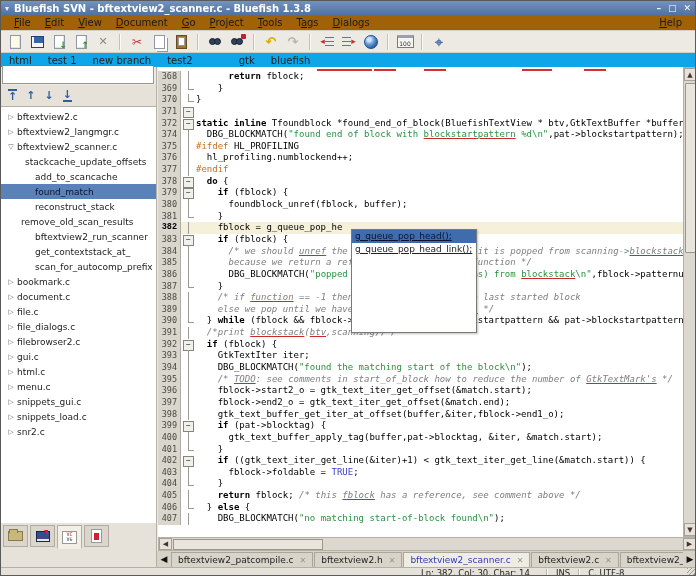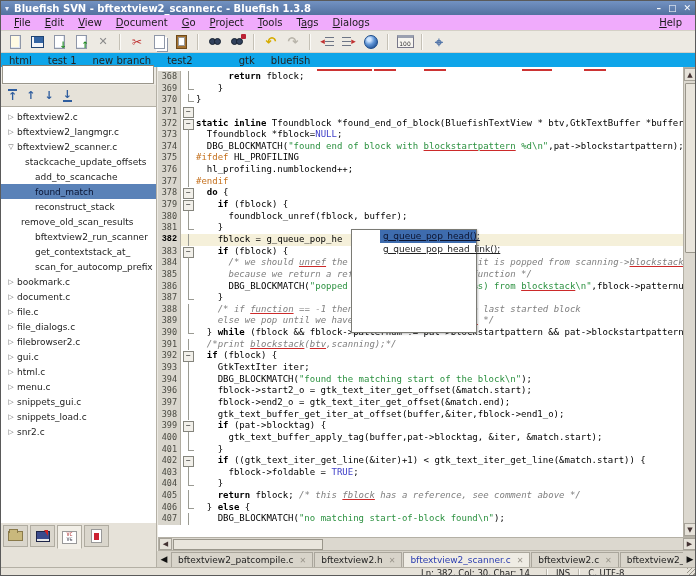--- a/index.html
+++ b/index.html
@@ -10,21 +10,21 @@
 
   
   .titlebar{position:absolute;left:0;top:0;width:100%;height:14px;
     background:linear-gradient(#7292c2,#53719f);display:flex;align-items:center;
     color:#fff;font-size:10px;font-weight:bold;padding:0 4px;}
   .winicon{font-size:8px;margin-right:5px;color:#e8eefb;}
   .wbtns{margin-left:auto;display:flex;gap:7px;font-size:9px;font-weight:bold;color:#fff;}
   .wbtns span{cursor:default;line-height:10px;}
 
   
-  .menubar{position:absolute;left:0;top:14px;width:100%;height:16px;background:#f0abfc;
+  .menubar{position:absolute;left:0;top:14px;width:100%;height:16px;background:#a16207;
     border-bottom:1px solid #d4d0c6;display:flex;align-items:center;font-size:10px;color:#1a1a1a;padding:0 6px;}
   .mitem{padding:1px 7px;}
   .mhelp{margin-left:auto;padding:1px 7px;}
 
   
   .toolbar{position:absolute;left:0;top:30px;width:100%;height:22px;background:#edeae3;
     border-bottom:1px solid #d4d0c6;display:flex;align-items:center;padding:0 3px;}
   .tbtn{width:22px;height:20px;display:inline-flex;align-items:center;justify-content:center;position:relative;}
   .tsep{width:2px;height:16px;border-left:1px solid #c5c1b6;border-right:1px solid #fbfaf7;margin:0 5px;}
   .doc{width:11px;height:14px;background:#fff;border:1px solid #8f97a8;box-shadow:inset -1px -1px 0 #dde4f0;}
@@ -107,21 +107,21 @@
   .tp{color:#c4701d;}
   .tc{color:#7f7f7f;font-style:italic;}
   .tn{color:#4040c8;}
   .tr{text-decoration:underline;text-decoration-color:#cc2a2a;}
   .sliver{position:absolute;top:2px;height:2px;background:#cc3333;}
 
   
   .popup{position:absolute;left:193px;top:162px;width:126px;height:104px;background:#fff;
     border:1px solid #7a7a74;box-shadow:1px 1px 2px rgba(0,0,0,.25);font-size:9px;
     font-family:"DejaVu Sans",sans-serif;z-index:5;}
-  .pitem{height:13px;line-height:13px;padding:0 3px;color:#222;text-decoration:underline;white-space:nowrap;margin-left:28px;}
+  .pitem{height:13px;line-height:13px;padding:0 3px;color:#222;text-decoration:underline;white-space:nowrap;}
   .pitem.sel{background:#3e6cae;color:#0c1430;}
 
   
   .vscroll{position:absolute;left:682px;top:66px;width:14px;height:470px;background:#dcd8cf;border:1px solid #b4b0a5;}
   .varr{position:absolute;left:0;width:12px;height:13px;background:#e6e2d9;border:1px solid #a6a298;
     font-size:7px;line-height:12px;text-align:center;color:#433;}
   .vthumb{position:absolute;left:1px;top:15px;width:11px;height:170px;background:#e9e5dc;
     border:1px solid #9a968b;border-radius:1px;}
   .hscroll{position:absolute;left:157px;top:536px;width:539px;height:14px;background:#dcd8cf;border:1px solid #b4b0a5;display:flex;}
   .harr{width:13px;height:12px;background:#e6e2d9;border:1px solid #a6a298;font-size:7px;line-height:11px;text-align:center;color:#433;}
@@ -369,21 +369,20 @@
       </span>
     </div>
 
   <div class="editor">
     <div class="lines">
         <div class="eline"><span class="lnum">368</span><span class="fold f-v"></span><span class="codeln"><span>      </span><span class="tk">return</span><span> fblock;</span></span></div>
         <div class="eline"><span class="lnum">369</span><span class="fold f-e"></span><span class="codeln"><span>    }</span></span></div>
         <div class="eline"><span class="lnum">370</span><span class="fold f-e"></span><span class="codeln"><span>}</span></span></div>
         <div class="eline"><span class="lnum">371</span><span class="fold f-b"></span><span class="codeln"></span></div>
         <div class="eline"><span class="lnum">372</span><span class="fold f-b"></span><span class="codeln"><span class="tk">static inline</span><span> Tfoundblock *found_end_of_block(BluefishTextView * btv,GtkTextBuffer *buffer, GtkTextIter *where, Tmatch match) {</span></span></div>
-        <div class="eline"><span class="lnum">373</span><span class="fold f-v"></span><span class="codeln"><span>  Tfoundblock *fblock=</span><span class="tn">NULL</span><span>;</span></span></div>
         <div class="eline"><span class="lnum">374</span><span class="fold f-v"></span><span class="codeln"><span>  DBG_BLOCKMATCH(</span><span class="ts">"found end of block with </span><span class="ts tr">blockstartpattern</span><span class="ts"> %d\n"</span><span>,pat-&gt;blockstartpattern);</span></span></div>
         <div class="eline"><span class="lnum">375</span><span class="fold f-v"></span><span class="codeln"><span class="tp">#ifdef</span><span> HL_PROFILING</span></span></div>
         <div class="eline"><span class="lnum">376</span><span class="fold f-v"></span><span class="codeln"><span>  hl_profiling.numblockend++;</span></span></div>
         <div class="eline"><span class="lnum">377</span><span class="fold f-v"></span><span class="codeln"><span class="tp">#endif</span></span></div>
         <div class="eline"><span class="lnum">378</span><span class="fold f-b"></span><span class="codeln"><span>  </span><span class="tk">do</span><span> {</span></span></div>
         <div class="eline"><span class="lnum">379</span><span class="fold f-b"></span><span class="codeln"><span>    </span><span class="tk">if</span><span> (fblock) {</span></span></div>
         <div class="eline"><span class="lnum">380</span><span class="fold f-v"></span><span class="codeln"><span>      foundblock_unref(fblock, buffer);</span></span></div>
         <div class="eline"><span class="lnum">381</span><span class="fold f-e"></span><span class="codeln"><span>    }</span></span></div>
         <div class="eline cur"><span class="lnum">382</span><span class="fold f-v"></span><span class="codeln"><span>    fblock = g_queue_pop_he</span></span></div>
         <div class="eline"><span class="lnum">383</span><span class="fold f-b"></span><span class="codeln"><span>    </span><span class="tk">if</span><span> (fblock) {</span></span></div>
@@ -391,20 +390,21 @@
         <div class="eline"><span class="lnum">385</span><span class="fold f-v"></span><span class="codeln"><span>      </span><span class="tc">because we return a reference to the calling function */</span></span></div>
         <div class="eline"><span class="lnum">386</span><span class="fold f-v"></span><span class="codeln"><span>      DBG_BLOCKMATCH(</span><span class="ts">"popped block for pattern %d (%s) from </span><span class="ts tr">blockstack</span><span class="ts">\n"</span><span>,fblock-&gt;patternum,g_array_index(btv-&gt;bflang</span></span></div>
         <div class="eline"><span class="lnum">387</span><span class="fold f-e"></span><span class="codeln"><span>    }</span></span></div>
         <div class="eline"><span class="lnum">388</span><span class="fold f-v"></span><span class="codeln"><span>    </span><span class="tc">/* if </span><span class="tc tr">function</span><span class="tc"> == -1 then we always just pop the last started block</span></span></div>
         <div class="eline"><span class="lnum">389</span><span class="fold f-v"></span><span class="codeln"><span>    </span><span class="tc">else we pop until we have the right </span><span class="tc tr">startpattern</span><span class="tc"> */</span></span></div>
         <div class="eline"><span class="lnum">390</span><span class="fold f-e"></span><span class="codeln"><span>  } </span><span class="tk">while</span><span> (fblock &amp;&amp; fblock-&gt;patternum != pat-&gt;blockstartpattern &amp;&amp; pat-&gt;blockstartpattern != -1);</span></span></div>
         <div class="eline"><span class="lnum">391</span><span class="fold f-v"></span><span class="codeln"><span>  </span><span class="tc">/*print </span><span class="tc tr">blockstack</span><span class="tc">(</span><span class="tc tr">btv</span><span class="tc">,scanning);*/</span></span></div>
         <div class="eline"><span class="lnum">392</span><span class="fold f-b"></span><span class="codeln"><span>  </span><span class="tk">if</span><span> (fblock) {</span></span></div>
         <div class="eline"><span class="lnum">393</span><span class="fold f-v"></span><span class="codeln"><span>    GtkTextIter iter;</span></span></div>
         <div class="eline"><span class="lnum">394</span><span class="fold f-v"></span><span class="codeln"><span>    DBG_BLOCKMATCH(</span><span class="ts">"found the matching start of the block\n"</span><span>);</span></span></div>
+        <div class="eline"><span class="lnum">395</span><span class="fold f-v"></span><span class="codeln"><span>    </span><span class="tc">/* </span><span class="tc tr">TODO</span><span class="tc">: see comments in start_of_block how to reduce the number of </span><span class="tc tr">GtkTextMark's</span><span class="tc"> */</span></span></div>
         <div class="eline"><span class="lnum">396</span><span class="fold f-v"></span><span class="codeln"><span>    fblock-&gt;start2_o = gtk_text_iter_get_offset(&amp;match.start);</span></span></div>
         <div class="eline"><span class="lnum">397</span><span class="fold f-v"></span><span class="codeln"><span>    fblock-&gt;end2_o = gtk_text_iter_get_offset(&amp;match.end);</span></span></div>
         <div class="eline"><span class="lnum">398</span><span class="fold f-v"></span><span class="codeln"><span>    gtk_text_buffer_get_iter_at_offset(buffer,&amp;iter,fblock-&gt;end1_o);</span></span></div>
         <div class="eline"><span class="lnum">399</span><span class="fold f-b"></span><span class="codeln"><span>    </span><span class="tk">if</span><span> (pat-&gt;blocktag) {</span></span></div>
         <div class="eline"><span class="lnum">400</span><span class="fold f-v"></span><span class="codeln"><span>      gtk_text_buffer_apply_tag(buffer,pat-&gt;blocktag, &amp;iter, &amp;match.start);</span></span></div>
         <div class="eline"><span class="lnum">401</span><span class="fold f-e"></span><span class="codeln"><span>    }</span></span></div>
         <div class="eline"><span class="lnum">402</span><span class="fold f-b"></span><span class="codeln"><span>    </span><span class="tk">if</span><span> ((gtk_text_iter_get_line(&amp;iter)+1) &lt; gtk_text_iter_get_line(&amp;match.start)) {</span></span></div>
         <div class="eline"><span class="lnum">403</span><span class="fold f-v"></span><span class="codeln"><span>      fblock-&gt;foldable = </span><span class="tn">TRUE</span><span>;</span></span></div>
         <div class="eline"><span class="lnum">404</span><span class="fold f-e"></span><span class="codeln"><span>    }</span></span></div>
         <div class="eline"><span class="lnum">405</span><span class="fold f-v"></span><span class="codeln"><span>    </span><span class="tk">return</span><span> fblock; </span><span class="tc">/* this </span><span class="tc tr">fblock</span><span class="tc"> has a reference, see comment above */</span></span></div>

